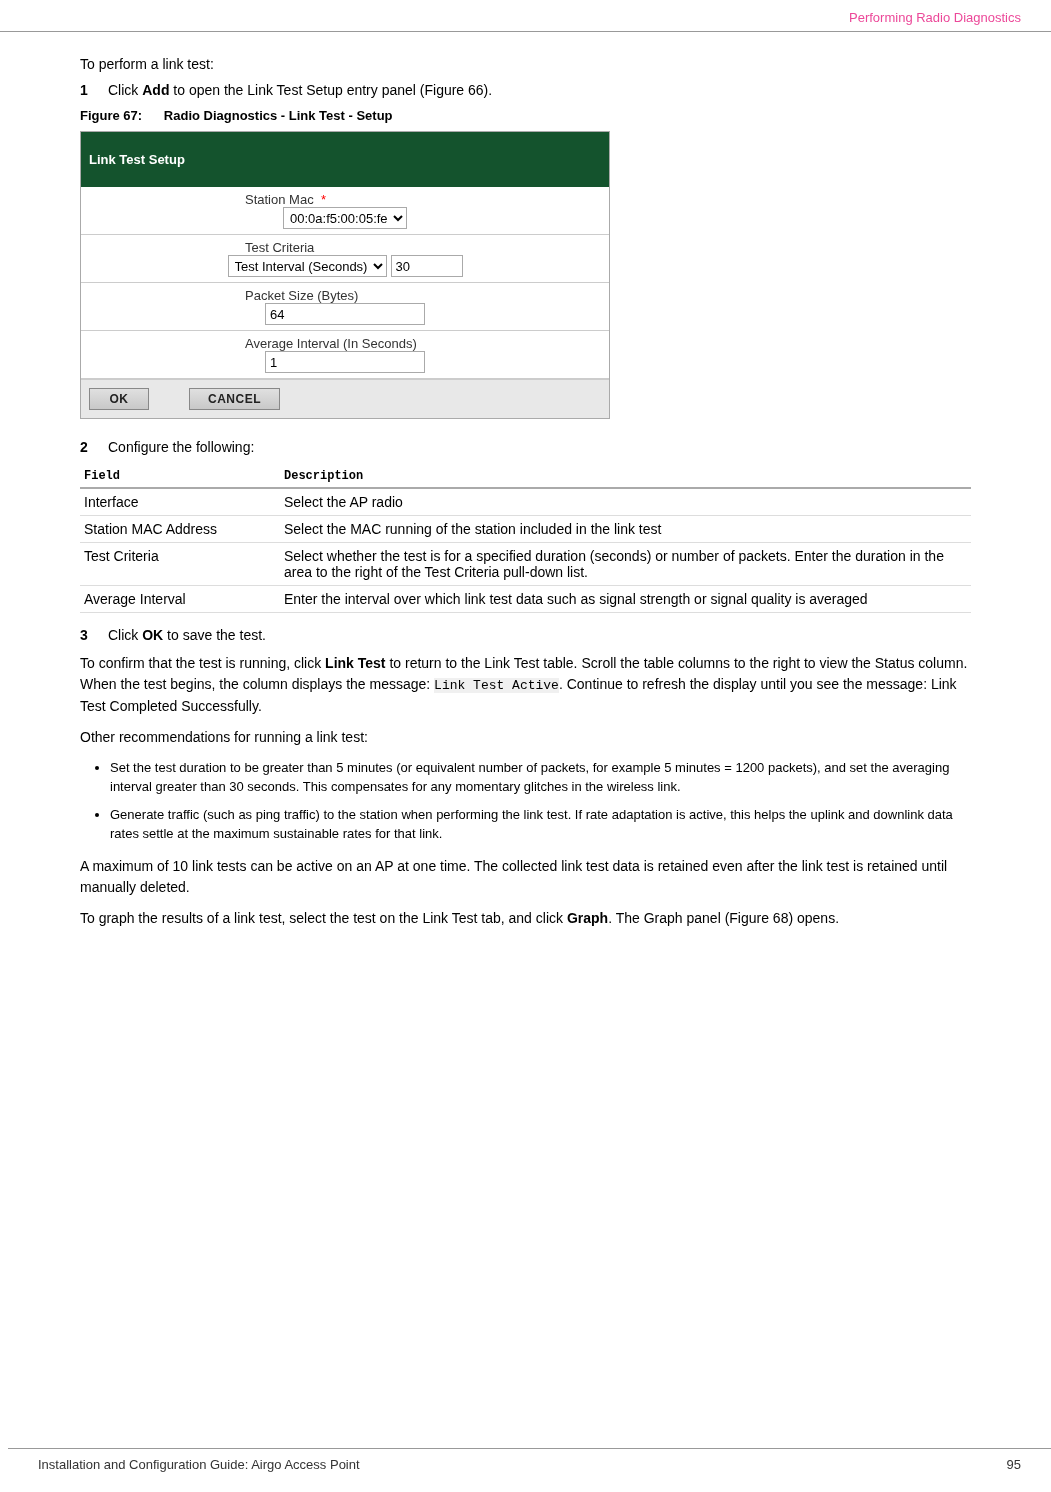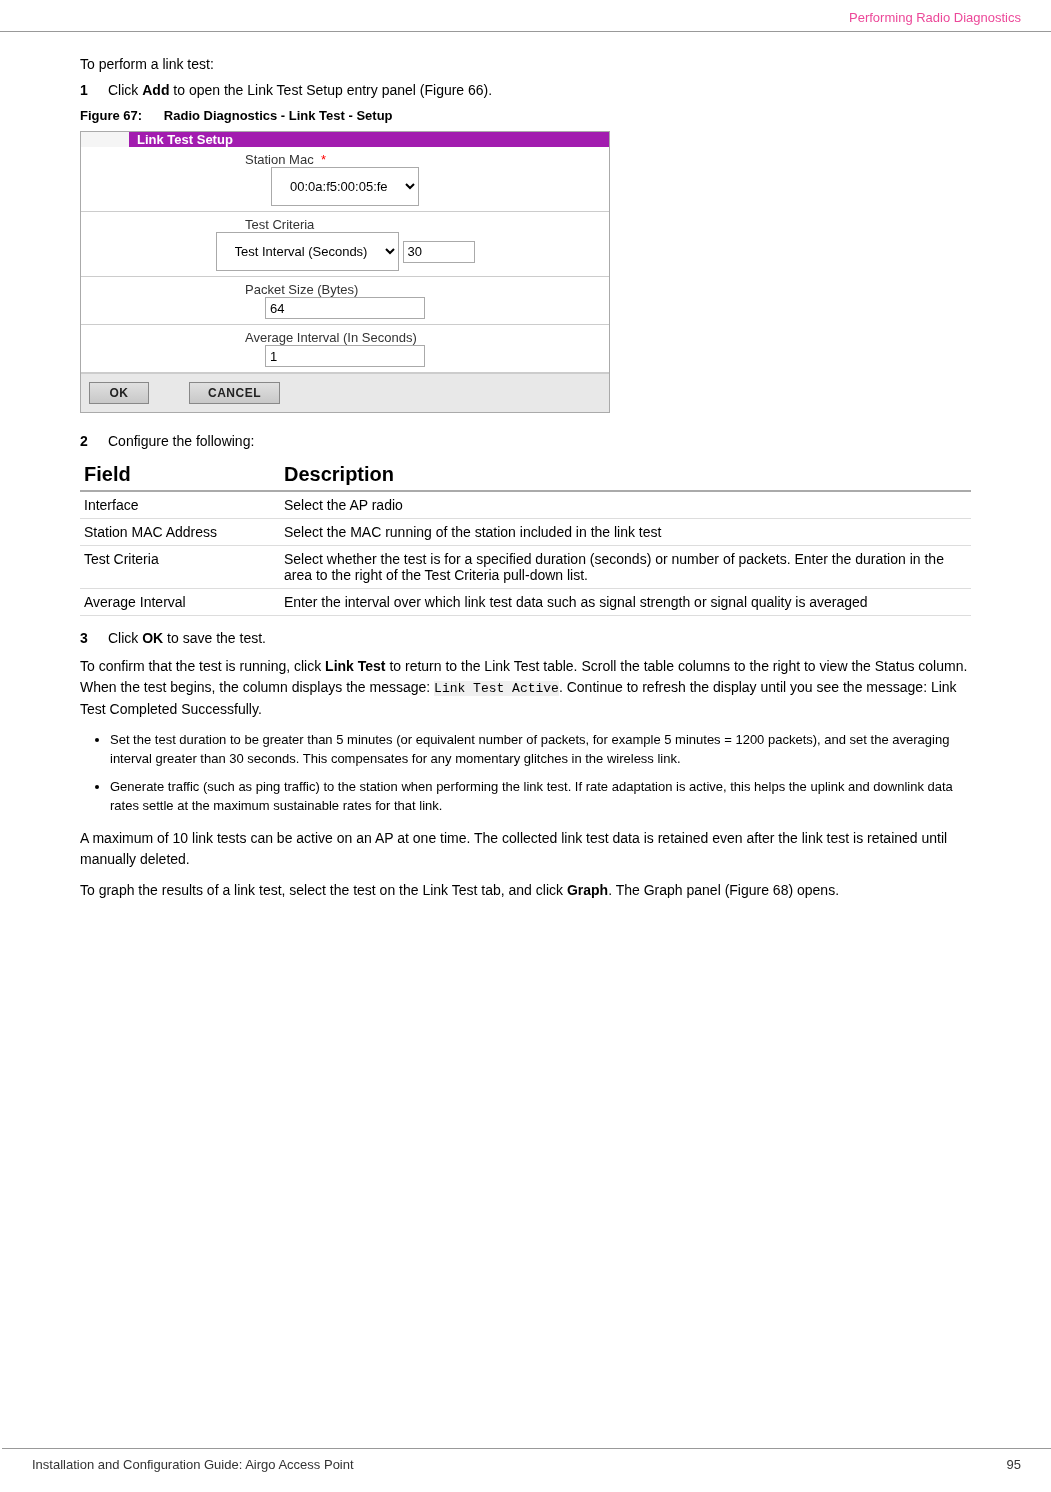--- a/index.html
+++ b/index.html
@@ -17,21 +17,21 @@
       color: #ec4899;
       padding: 10px 30px 6px 30px;
       border-bottom: 1px solid #999;
     }
     .page-content {
       padding: 24px 80px 20px 80px;
     }
     .page-footer {
       position: absolute;
       bottom: 12px;
-      left: 2px; right: 0;
+      left: 8px; right: 0;
       display: flex;
       justify-content: space-between;
       padding: 8px 30px;
       border-top: 1px solid #999;
       font-size: 13px;
       color: #333;
     }
     .intro-text {
       margin-bottom: 10px;
       font-size: 14px;
@@ -62,26 +62,25 @@
     }
     
     .lts-panel {
       border: 1px solid #aaa;
       background: #f5f5f5;
       width: 530px;
       margin-bottom: 20px;
       font-size: 13px;
     }
     .lts-title-bar {
-      background: #a21caf;
+      background: #14532d;
       color: #fff;
       font-weight: bold;
-      padding: 0 8px;
-      font-size: 13px;
-      margin-left: 48px;
+      padding: 20px 8px;
+      font-size: 13px;
     }
     .lts-row {
       display: flex;
       align-items: center;
       border-bottom: 1px solid #ccc;
       padding: 5px 8px;
       background: #fff;
       flex-direction: column;
     }
     .lts-row:last-child { border-bottom: none; }
@@ -97,22 +96,22 @@
     .lts-value {
       flex: 1;
       display: flex;
       align-items: center;
       gap: 4px;
     }
     .lts-select {
       border: 1px solid #aaa;
       background: #fff;
       font-size: 13px;
-      padding: 2px 14px;
-      height: 39px;
+      padding: 2px 2px;
+      height: 22px;
     }
     .lts-input {
       border: 1px solid #aaa;
       font-size: 13px;
       padding: 2px 4px;
       height: 22px;
       width: 72px;
     }
     .lts-input-wide {
       border: 1px solid #aaa;
@@ -149,21 +148,22 @@
       border-collapse: collapse;
       margin-top: 10px;
       margin-bottom: 14px;
       font-size: 14px;
     }
     .field-table th {
       text-align: left;
       border-bottom: 2px solid #aaa;
       padding: 4px 10px 4px 4px;
       font-weight: bold;
-      font-size: 20px;
+      font-size: 12px;
+      font-family: Liberation Mono, monospace;
     }
     .field-table td {
       vertical-align: top;
       padding: 5px 10px 5px 4px;
       border-bottom: 1px solid #ddd;
     }
     .field-table td:first-child {
       width: 200px;
       white-space: nowrap;
     }
@@ -297,20 +297,23 @@
     <div class="step-num">3</div>
     <div class="step-text">
       Click <b>OK</b> to save the test.
     </div>
   </div>
 
   <p class="body-text">
     To confirm that the test is running, click <b>Link Test</b> to return to the Link Test table. Scroll the table columns to the right to view the Status column. When the test begins, the column displays the message: <span class="code-inline">Link Test Active</span>. Continue to refresh the display until you see the message: Link Test Completed Successfully.
   </p>
 
+  <p class="body-text">
+    <span>Other recommendations for running a link test:</span>
+  </p>
 
   <ul class="bullet-list">
     <li>Set the test duration to be greater than 5 minutes (or equivalent number of packets, for example 5 minutes = 1200 packets), and set the averaging interval greater than 30 seconds. This compensates for any momentary glitches in the wireless link.</li>
     <li>Generate traffic (such as ping traffic) to the station when performing the link test. If rate adaptation is active, this helps the uplink and downlink data rates settle at the maximum sustainable rates for that link.</li>
   </ul>
 
   <p class="body-text">
     <span>A maximum of 10 link tests can be active on an AP at one time. The collected link test data is retained even after the link test is retained until manually deleted.</span>
   </p>
 

